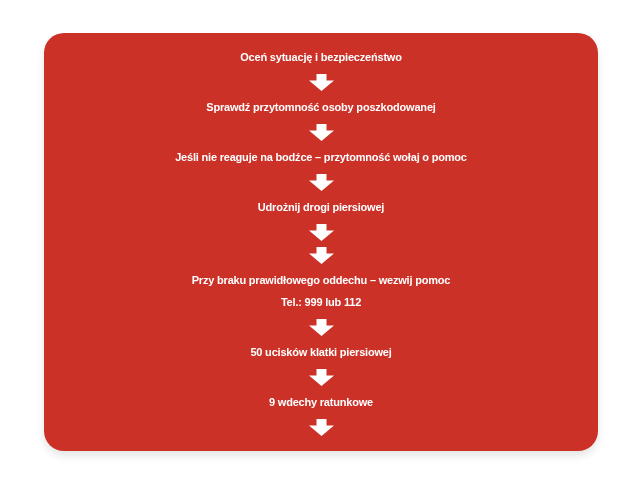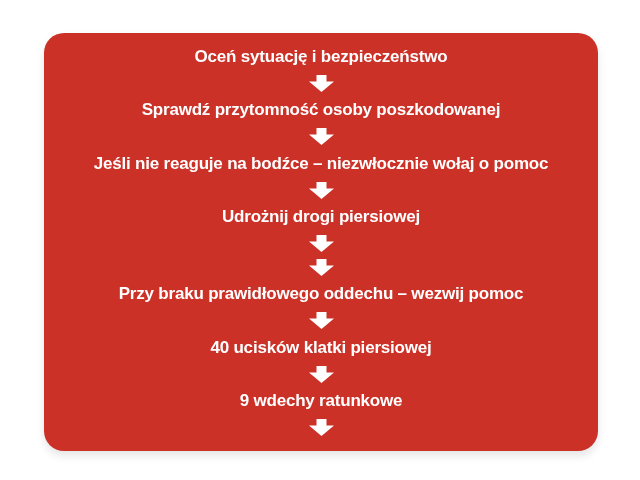--- a/index.html
+++ b/index.html
@@ -29,21 +29,21 @@
     box-sizing: border-box;
     padding: 13px 5px 15px 5px;
     display: flex;
     flex-direction: column;
     align-items: center;
     justify-content: space-between;
   }
   .step-text {
     color: #ffffff;
     font-weight: bold;
-    font-size: 17px;
+    font-size: 11px;
     letter-spacing: -0.2px;
     line-height: 22px;
     text-align: center;
     white-space: nowrap;
   }
   .step-line {
     display: block;
   }
   .arrow-icon {
     display: block;
@@ -73,21 +73,21 @@
       </span>
       <div class="step-text">
         <span class="step-line">Sprawdź przytomność osoby poszkodowanej</span>
       </div>
       <span class="arrow-icon">
         <svg viewBox="0 0 25 17" xmlns="http://www.w3.org/2000/svg">
           <path d="M7.5 0 H17.5 V6.5 H25 L12.5 17 L0 6.5 H7.5 Z" fill="#ffffff"></path>
         </svg>
       </span>
       <div class="step-text">
-        <span class="step-line">Jeśli nie reaguje na bodźce – niezwłocznie wołaj o pomoc</span>
+        <span class="step-line">Jeśli nie reaguje na bodźce – przytomność wołaj o pomoc</span>
       </div>
       <span class="arrow-icon">
         <svg viewBox="0 0 25 17" xmlns="http://www.w3.org/2000/svg">
           <path d="M7.5 0 H17.5 V6.5 H25 L12.5 17 L0 6.5 H7.5 Z" fill="#ffffff"></path>
         </svg>
       </span>
       <div class="step-text">
         <span class="step-line">Udrożnij drogi piersiowej</span>
       </div>
       <span class="arrow-icon">
@@ -95,28 +95,29 @@
           <path d="M7.5 0 H17.5 V6.5 H25 L12.5 17 L0 6.5 H7.5 Z" fill="#ffffff"></path>
         </svg>
       </span>
       <span class="arrow-icon">
         <svg viewBox="0 0 25 17" xmlns="http://www.w3.org/2000/svg">
           <path d="M7.5 0 H17.5 V6.5 H25 L12.5 17 L0 6.5 H7.5 Z" fill="#ffffff"></path>
         </svg>
       </span>
       <div class="step-text">
         <span class="step-line">Przy braku prawidłowego oddechu – wezwij pomoc</span>
+        <span class="step-line">Tel.: 999 lub 112</span>
       </div>
       <span class="arrow-icon">
         <svg viewBox="0 0 25 17" xmlns="http://www.w3.org/2000/svg">
           <path d="M7.5 0 H17.5 V6.5 H25 L12.5 17 L0 6.5 H7.5 Z" fill="#ffffff"></path>
         </svg>
       </span>
       <div class="step-text">
-        <span class="step-line">40 ucisków klatki piersiowej</span>
+        <span class="step-line">50 ucisków klatki piersiowej</span>
       </div>
       <span class="arrow-icon">
         <svg viewBox="0 0 25 17" xmlns="http://www.w3.org/2000/svg">
           <path d="M7.5 0 H17.5 V6.5 H25 L12.5 17 L0 6.5 H7.5 Z" fill="#ffffff"></path>
         </svg>
       </span>
       <div class="step-text">
         <span class="step-line">9 wdechy ratunkowe</span>
       </div>
       <span class="arrow-icon">

